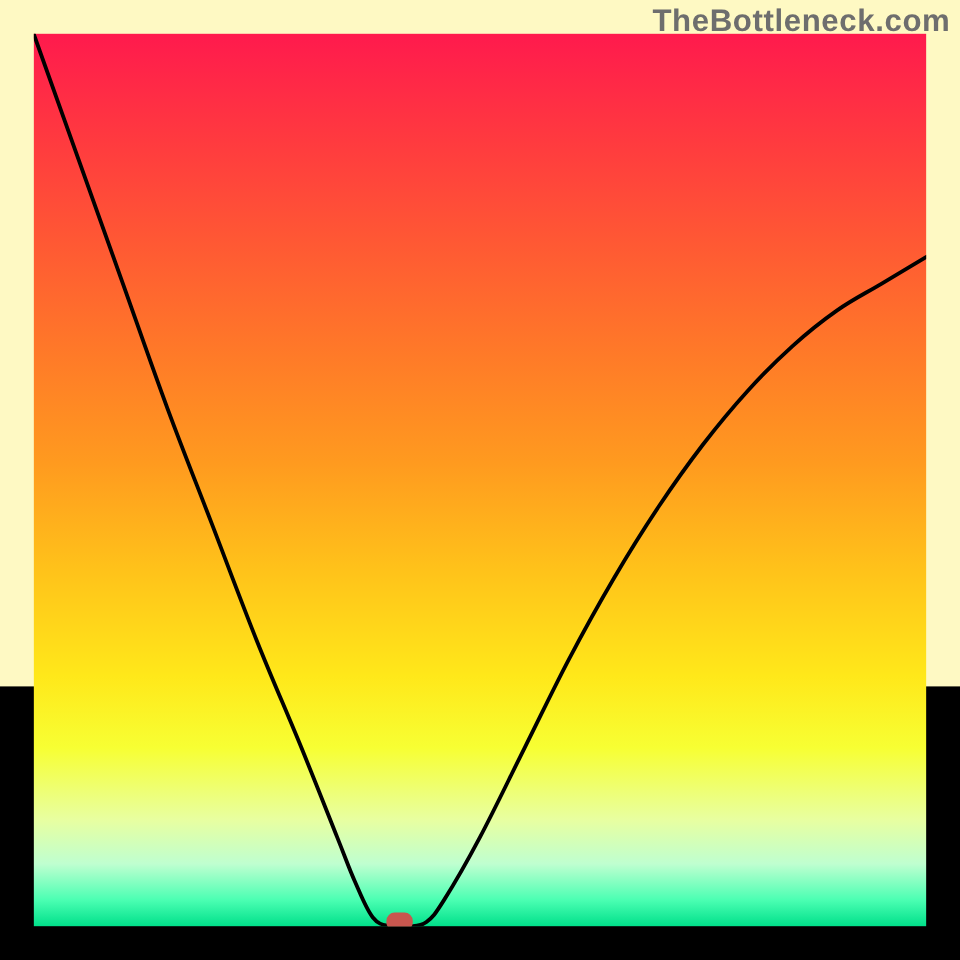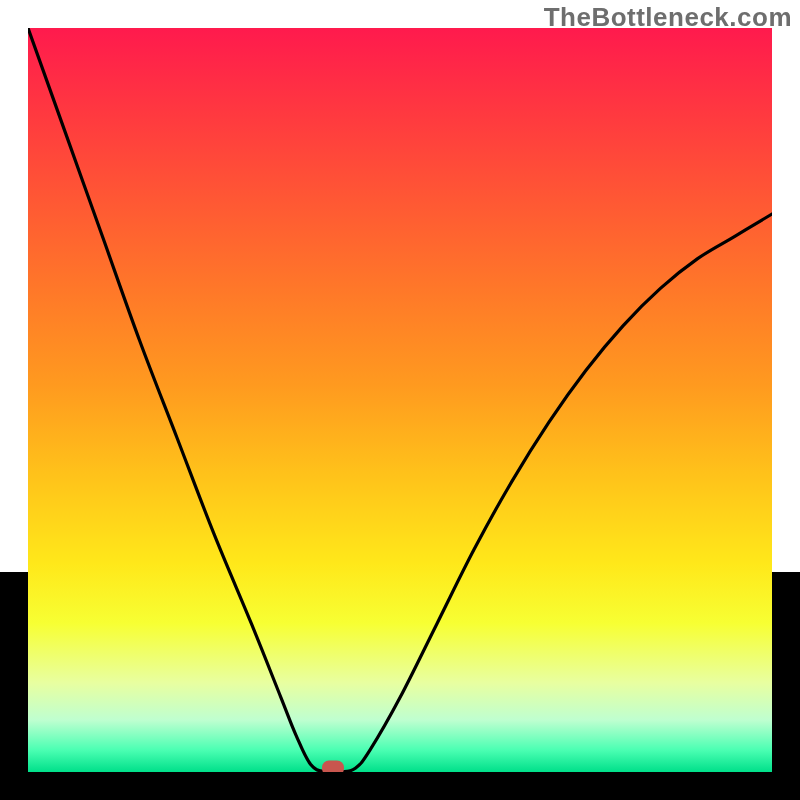--- a/index.html
+++ b/index.html
@@ -1,21 +1,21 @@
 <!DOCTYPE html>
 <html><head>
 <meta charset="utf-8">
 <style>
   * { margin: 0; padding: 0; box-sizing: border-box; }
   html, body { width: 800px; height: 800px; overflow: hidden; background: #000; }
   .frame {
     position: relative;
     width: 800px;
     height: 572px;
-    background: #ffffff;
+    background: #fef9c3;
   }
   .watermark {
     position: absolute;
     top: 2px;
     right: 8px;
     font-family: Arial, Helvetica, sans-serif;
     font-size: 26px;
     font-weight: 600;
     color: #6e6e6e;
     letter-spacing: 0.5px;

